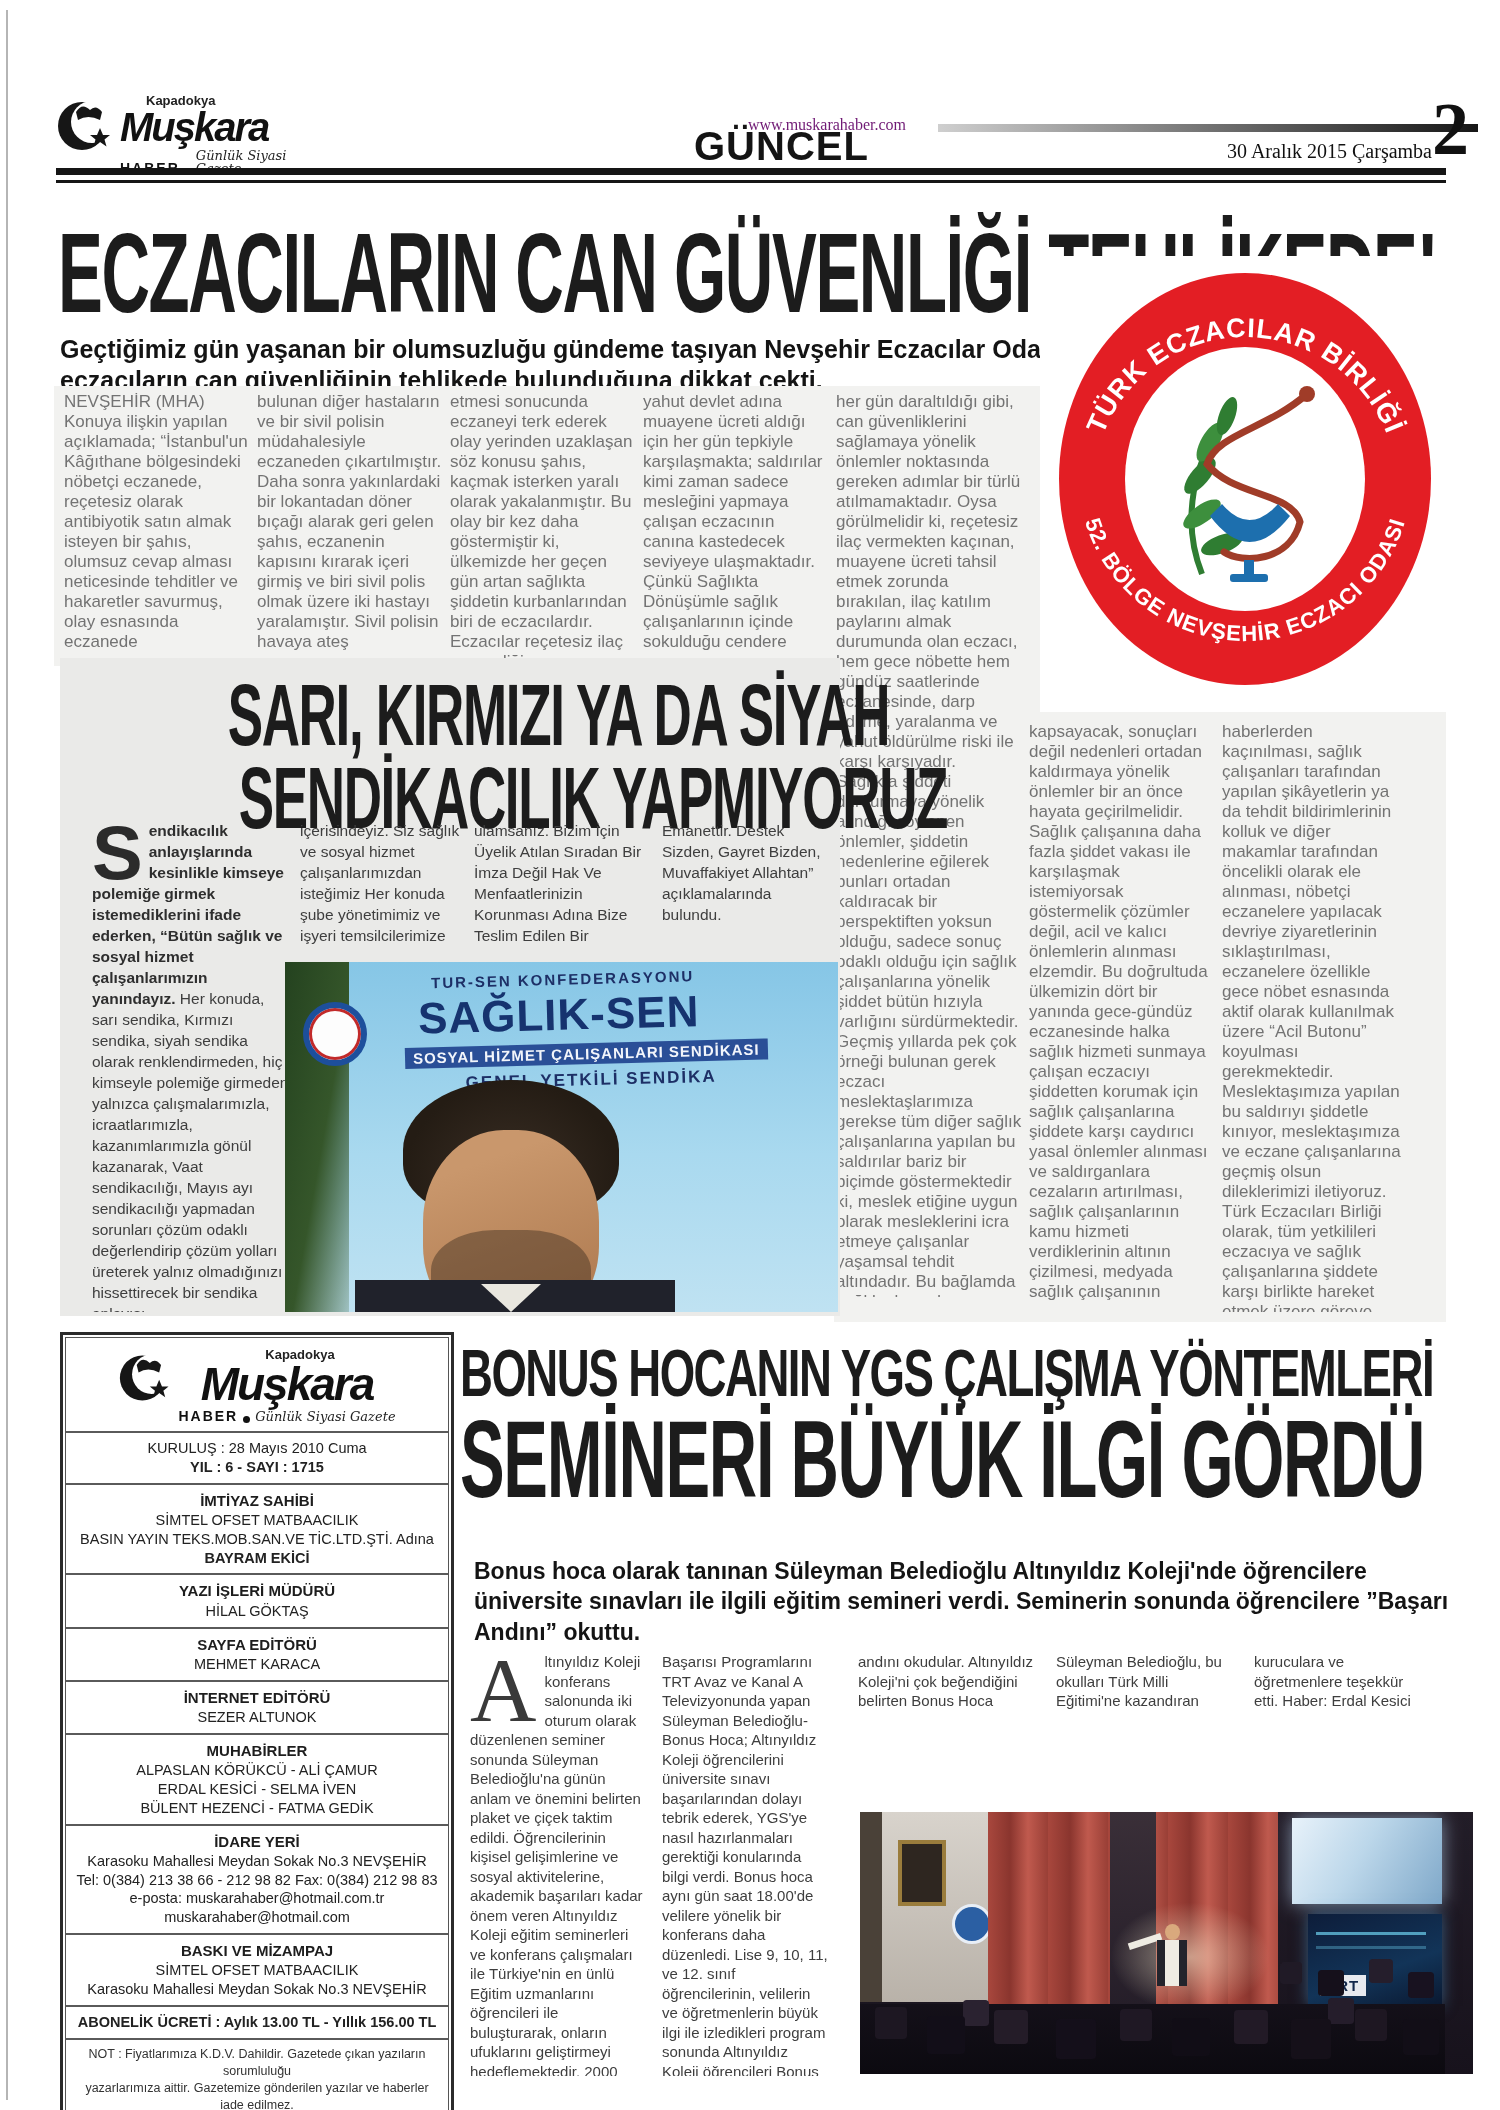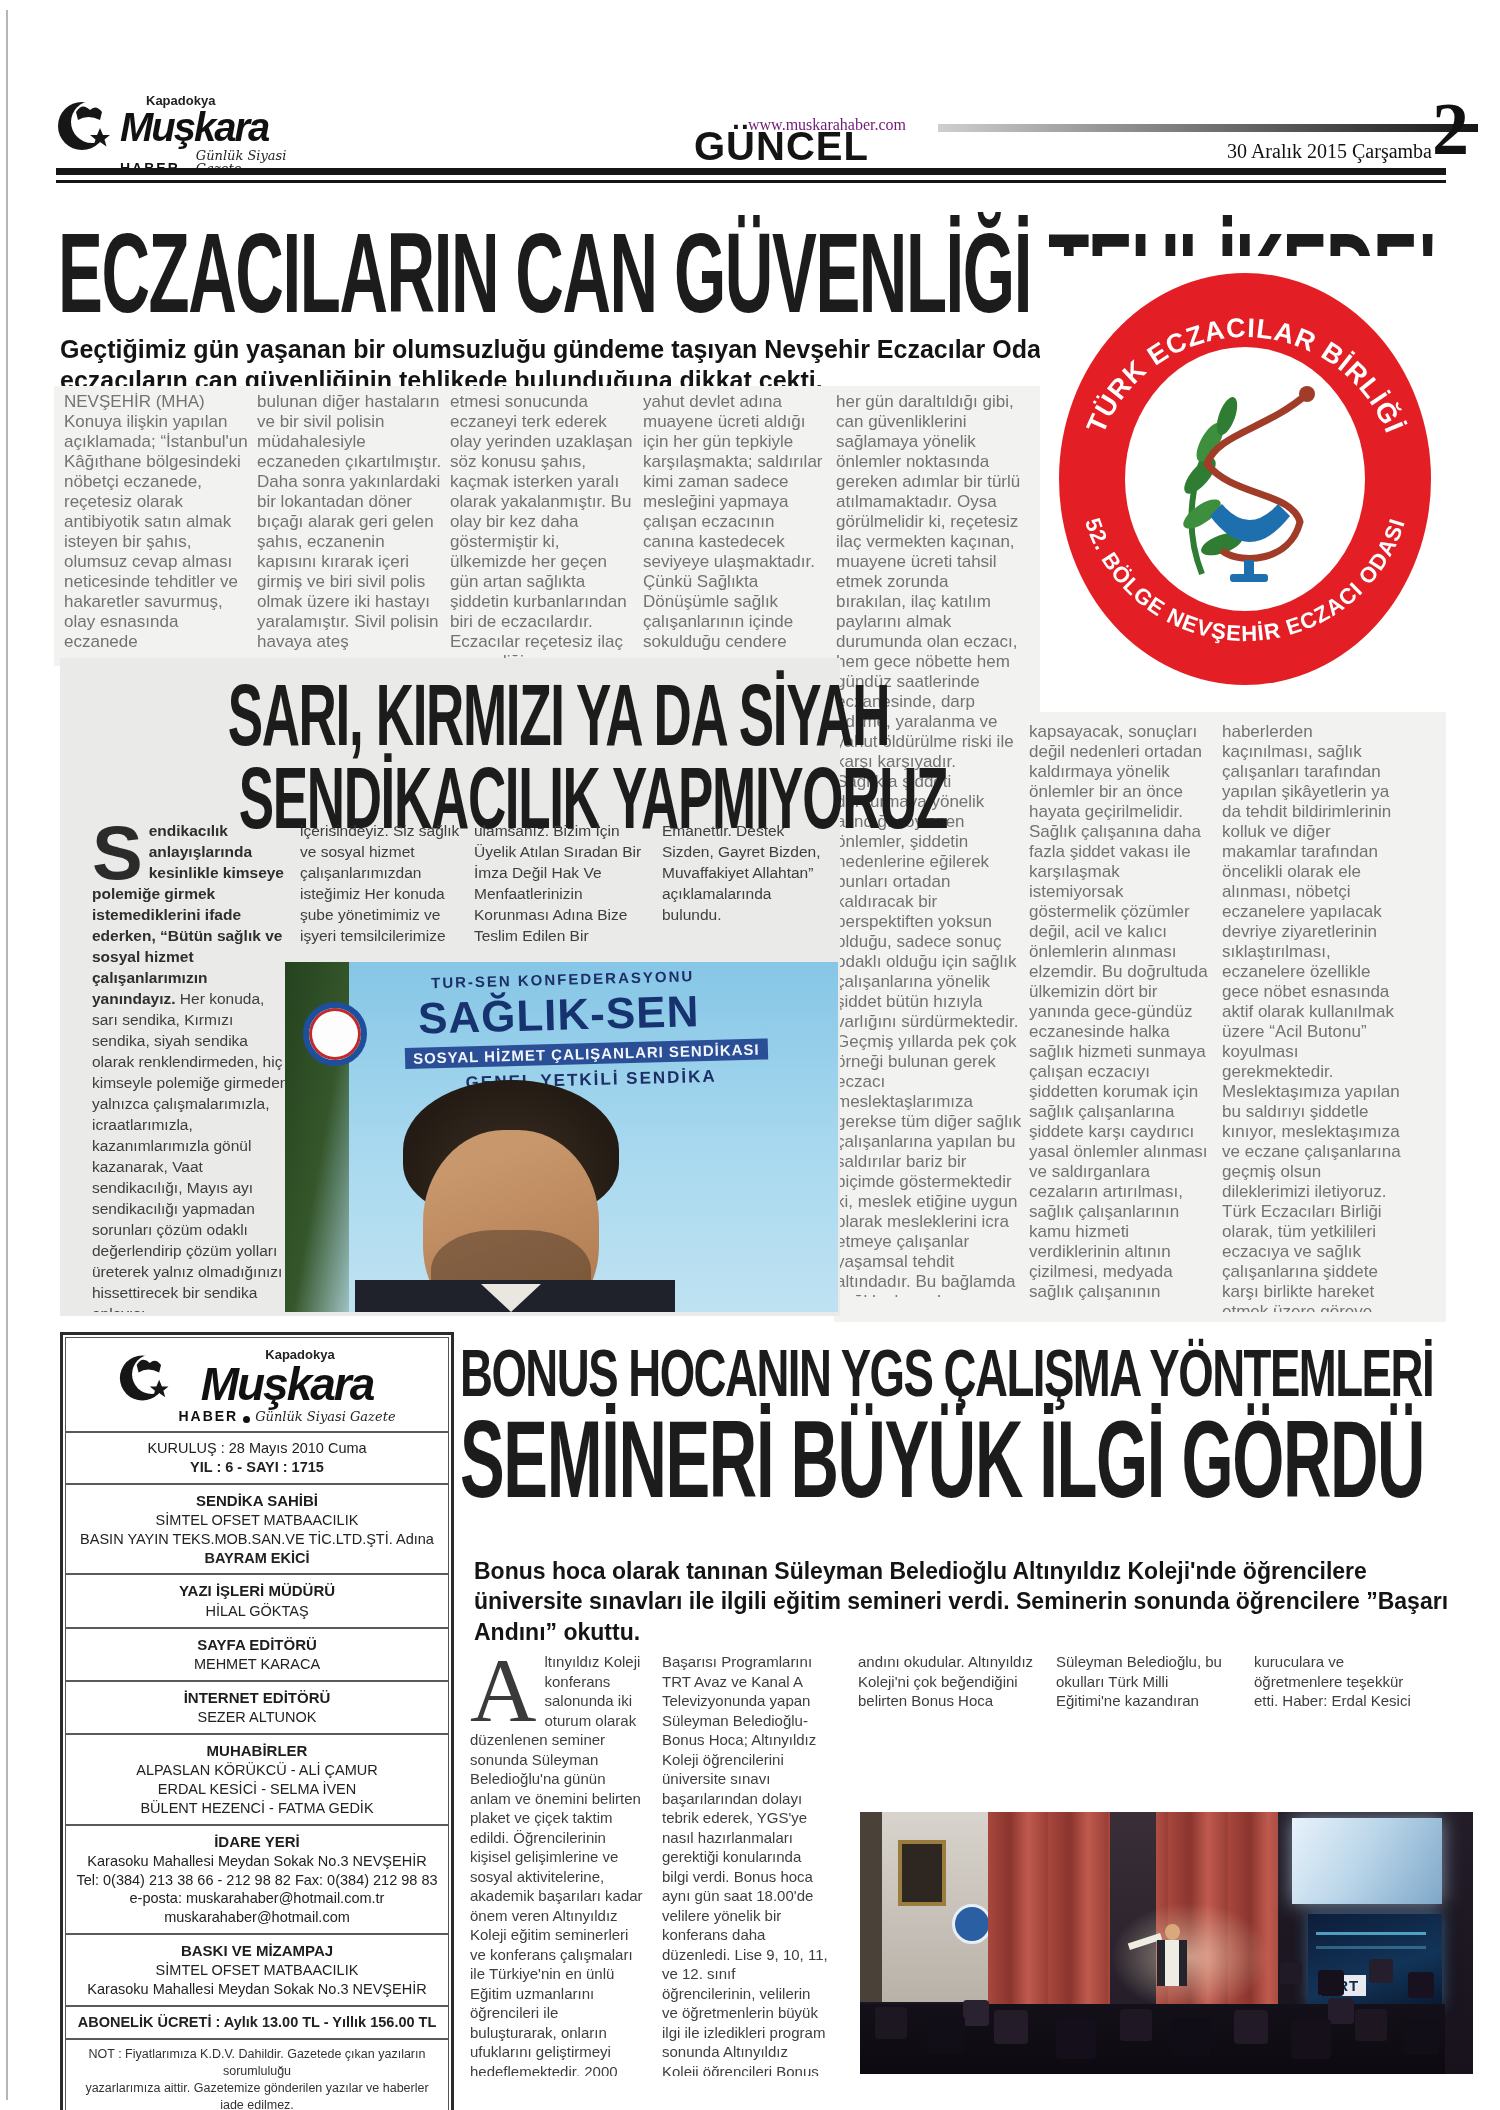--- a/index.html
+++ b/index.html
@@ -268,21 +268,21 @@
               <span class="brand-tagline">Günlük Siyasi Gazete</span>
             </div>
           </div>
         </div>
       </div>
       <div class="mrow">
         <div class="mline">KURULUŞ : 28 Mayıs 2010 Cuma</div>
         <div class="mline mline-bold">YIL : 6 - SAYI : 1715</div>
       </div>
       <div class="mrow">
-        <div class="mtitle">SENDİKA SAHİBİ</div>
+        <div class="mtitle">İMTİYAZ SAHİBİ</div>
         <div class="mline">SİMTEL OFSET MATBAACILIK</div>
         <div class="mline">BASIN YAYIN TEKS.MOB.SAN.VE TİC.LTD.ŞTİ. Adına</div>
         <div class="mline mline-bold">BAYRAM EKİCİ</div>
       </div>
       <div class="mrow">
         <div class="mtitle">YAZI İŞLERİ MÜDÜRÜ</div>
         <div class="mline">HİLAL GÖKTAŞ</div>
       </div>
       <div class="mrow">
         <div class="mtitle">SAYFA EDİTÖRÜ</div>

